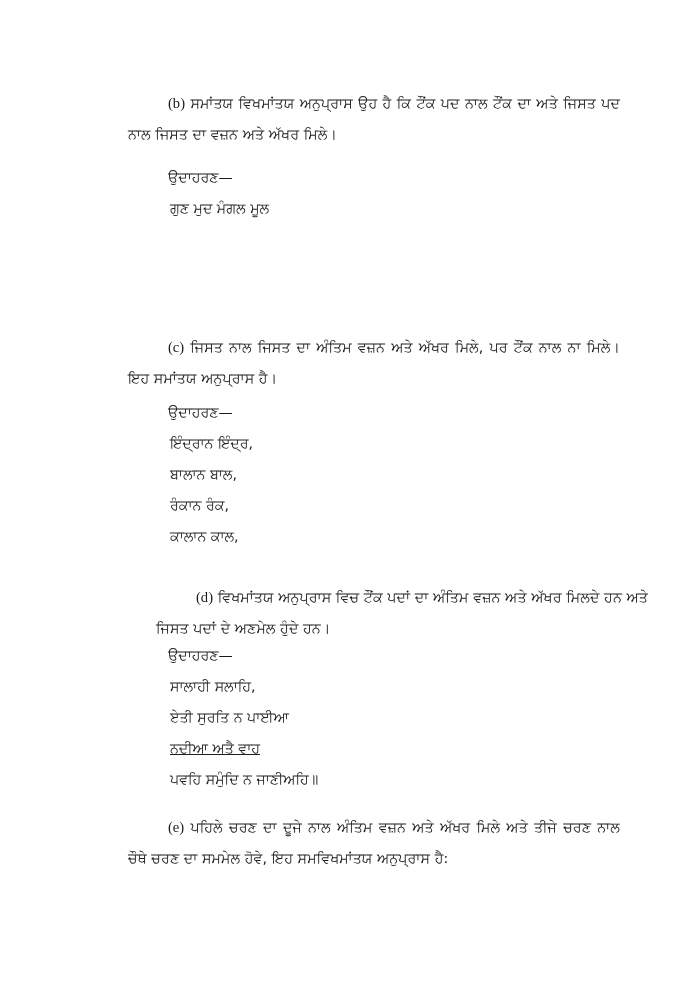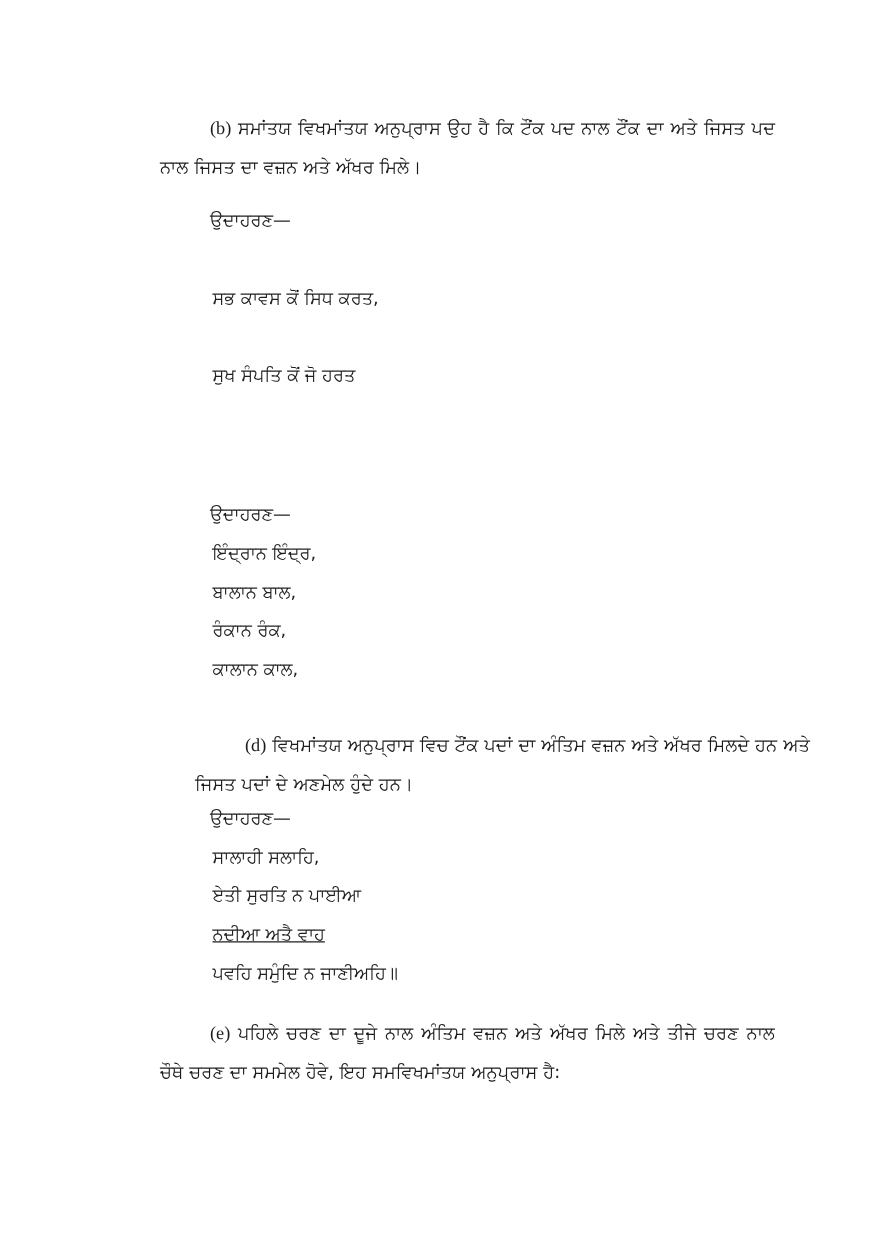--- a/index.html
+++ b/index.html
@@ -94,23 +94,26 @@
 <div class="page">
   <div class="content">
 
     <div class="para" style="top:88px;">
       <span class="lbl">(b)</span>
       <span>ਸਮਾਂਤਯ ਵਿਖਮਾਂਤਯ ਅਨੁਪ੍ਰਾਸ ਉਹ ਹੈ ਕਿ ਟੌਂਕ ਪਦ ਨਾਲ ਟੌਂਕ ਦਾ ਅਤੇ ਜਿਸਤ ਪਦ ਨਾਲ ਜਿਸਤ ਦਾ ਵਜ਼ਨ ਅਤੇ ਅੱਖਰ ਮਿਲੇ।</span>
     </div>
 
     <div class="example-head" style="top:162px;">ਉਦਾਹਰਣ—</div>
 
-    <div class="verse" style="top:224px;">ਸਭ ਕਾਵਸ ਕੋਂ ਸਿਧ ਕਰਤ,</div>
-    <div class="verse" style="top:286px;">ਸੁਖ ਸੰਪਤਿ ਕੋਂ ਜੋ ਹਰਤ</div>
+    <div class="verse" style="top:193px;">ਗੁਣ ਮੁਦ ਮੰਗਲ ਮੂਲ</div>
 
+    <div class="para" style="top:332px;">
+      <span class="lbl">(c)</span>
+      <span>ਜਿਸਤ ਨਾਲ ਜਿਸਤ ਦਾ ਅੰਤਿਮ ਵਜ਼ਨ ਅਤੇ ਅੱਖਰ ਮਿਲੇ, ਪਰ ਟੌਂਕ ਨਾਲ ਨਾ ਮਿਲੇ। ਇਹ ਸਮਾਂਤਯ ਅਨੁਪ੍ਰਾਸ ਹੈ।</span>
+    </div>
 
     <div class="example-head" style="top:397px;">ਉਦਾਹਰਣ—</div>
 
     <div class="verse" style="top:428px;">ਇੰਦ੍ਰਾਨ ਇੰਦ੍ਰ,</div>
     <div class="verse" style="top:459px;">ਬਾਲਾਨ ਬਾਲ,</div>
     <div class="verse" style="top:490px;">ਰੰਕਾਨ ਰੰਕ,</div>
     <div class="verse" style="top:521px;">ਕਾਲਾਨ ਕਾਲ,</div>
 
     <div class="para" style="top:582px;margin-left:28px;">
       <span class="lbl">(d)</span>

